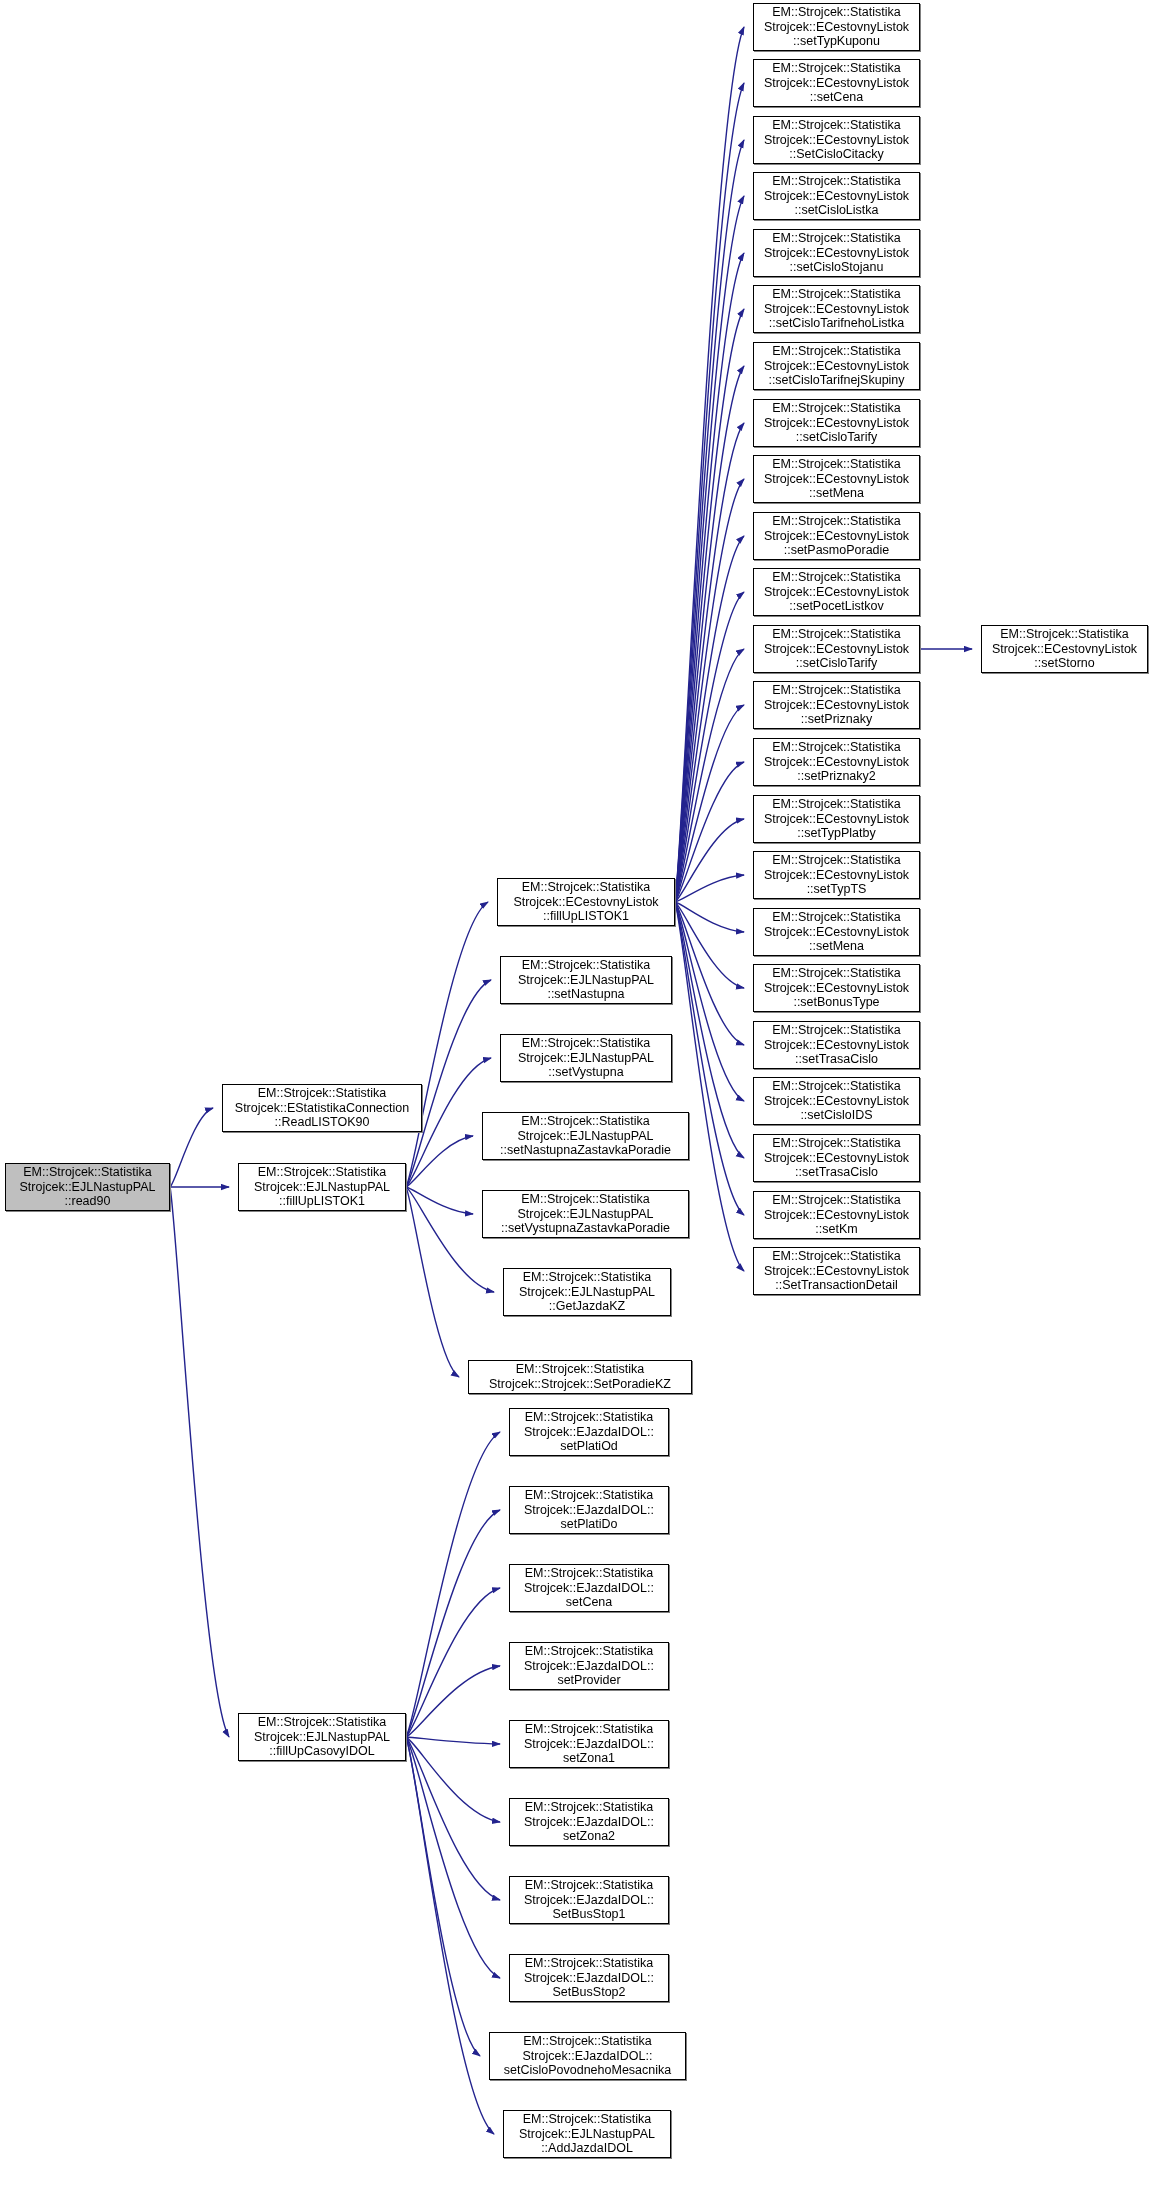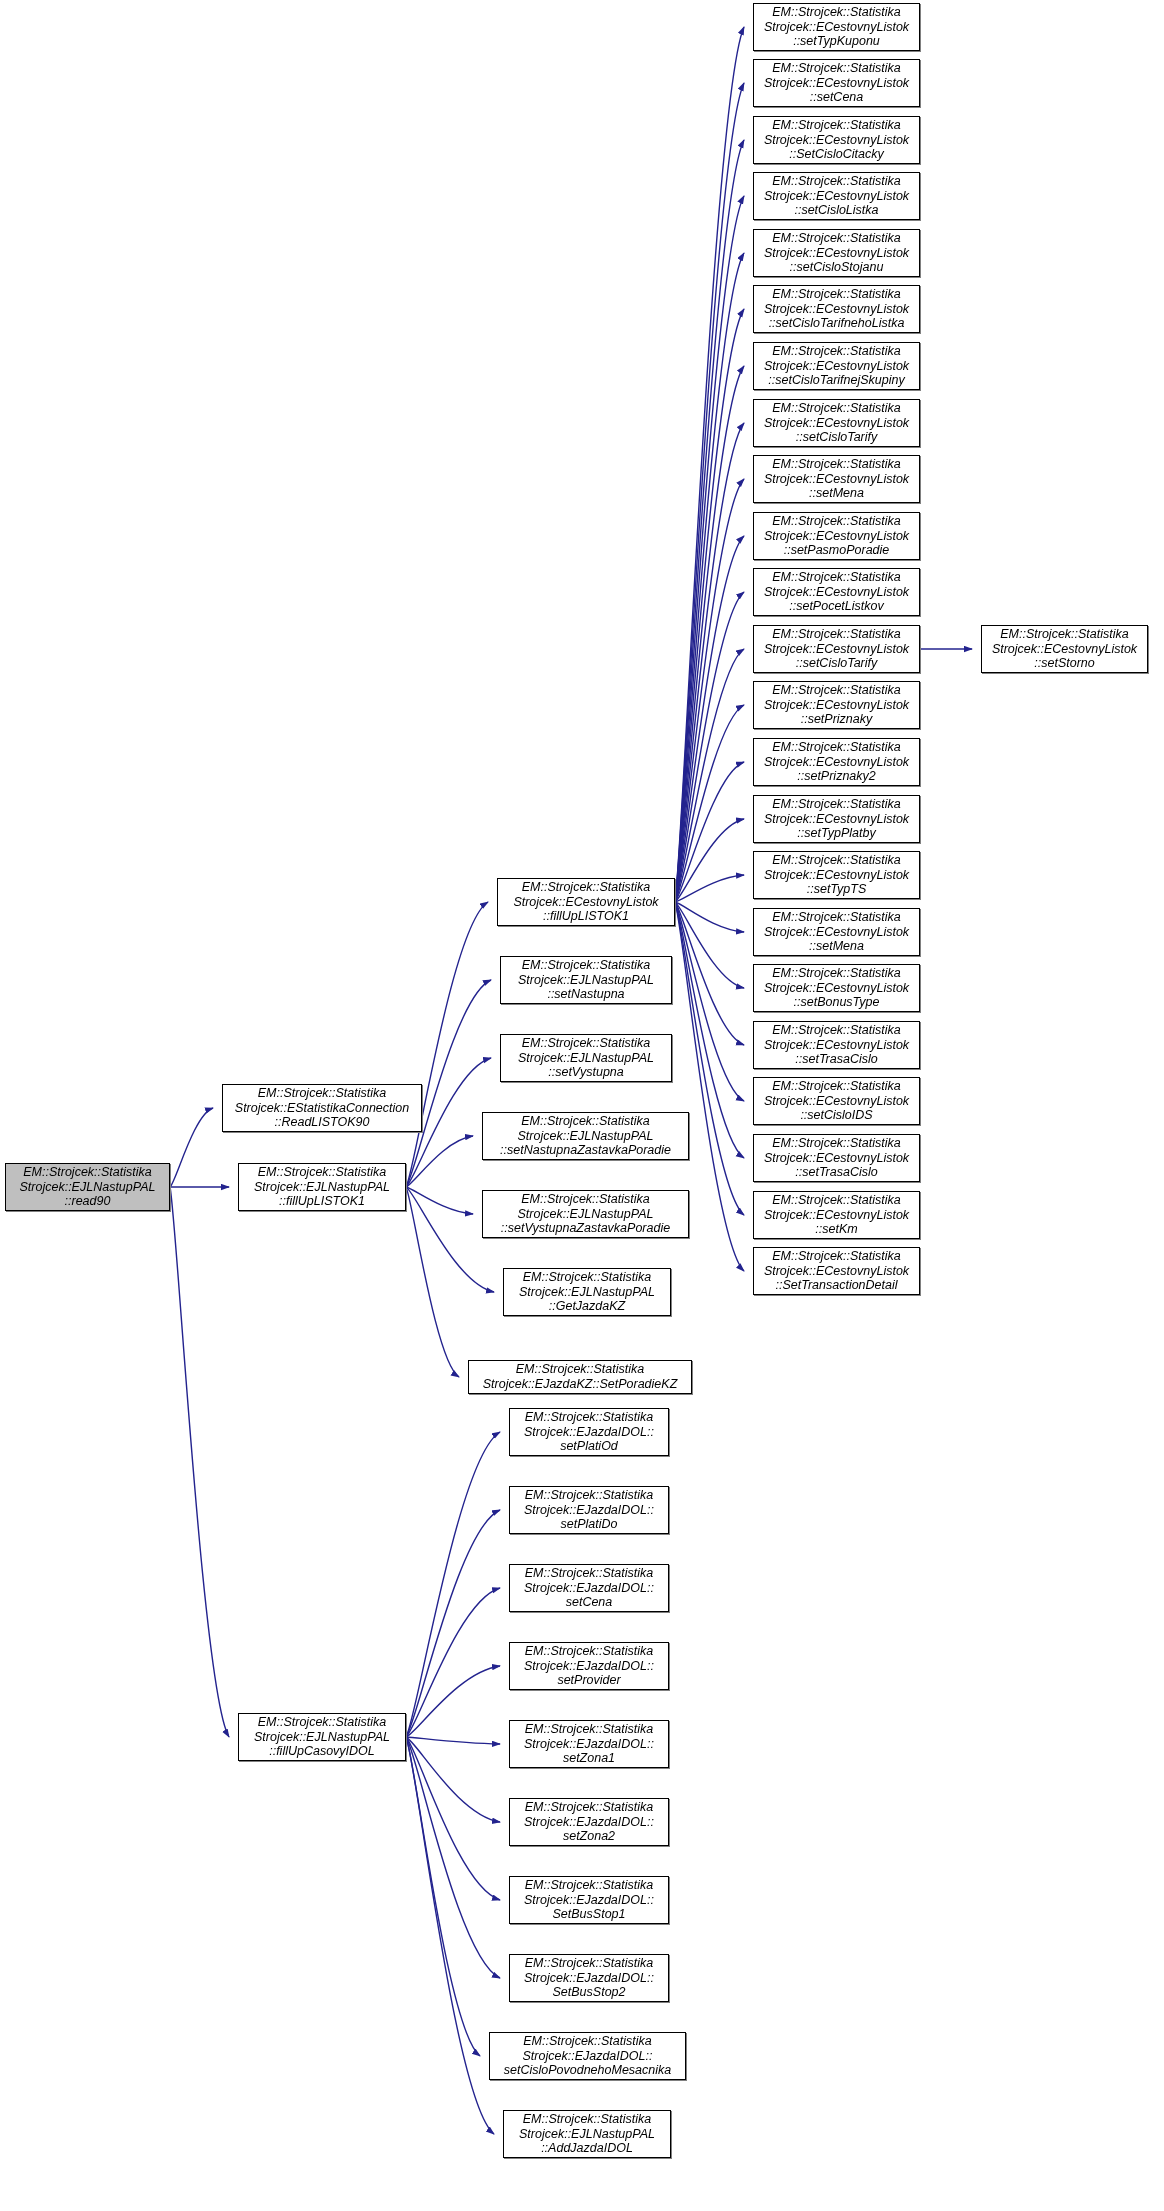--- a/index.html
+++ b/index.html
@@ -29,21 +29,20 @@
     font-size: 12.5px;
     line-height: 14.6px;
     text-align: center;
     display: flex;
     flex-direction: column;
     justify-content: center;
     align-items: center;
     padding: 4px 2px;
     box-shadow: 1px 1px 0 #808080;
     white-space: pre;
-    font-style: italic;
   }
   .node.root {
     background: #bfbfbf;
     border-color: #000000;
   }
   .node .ln { display: block; }
 </style>
 </head>
 <body>
 
@@ -105,21 +104,21 @@
       <div class="node root" style="left: 5px; top: 1163px; width: 165px; height: 48px;"><span class="ln">EM::Strojcek::Statistika</span><span class="ln">Strojcek::EJLNastupPAL</span><span class="ln">::read90</span></div>
       <div class="node" style="left: 222px; top: 1084px; width: 200px; height: 48px;"><span class="ln">EM::Strojcek::Statistika</span><span class="ln">Strojcek::EStatistikaConnection</span><span class="ln">::ReadLISTOK90</span></div>
       <div class="node" style="left: 238px; top: 1163px; width: 168px; height: 48px;"><span class="ln">EM::Strojcek::Statistika</span><span class="ln">Strojcek::EJLNastupPAL</span><span class="ln">::fillUpLISTOK1</span></div>
       <div class="node" style="left: 238px; top: 1713px; width: 168px; height: 48px;"><span class="ln">EM::Strojcek::Statistika</span><span class="ln">Strojcek::EJLNastupPAL</span><span class="ln">::fillUpCasovyIDOL</span></div>
       <div class="node" style="left: 497px; top: 878px; width: 178px; height: 48px;"><span class="ln">EM::Strojcek::Statistika</span><span class="ln">Strojcek::ECestovnyListok</span><span class="ln">::fillUpLISTOK1</span></div>
       <div class="node" style="left: 500px; top: 956px; width: 172px; height: 48px;"><span class="ln">EM::Strojcek::Statistika</span><span class="ln">Strojcek::EJLNastupPAL</span><span class="ln">::setNastupna</span></div>
       <div class="node" style="left: 500px; top: 1034px; width: 172px; height: 48px;"><span class="ln">EM::Strojcek::Statistika</span><span class="ln">Strojcek::EJLNastupPAL</span><span class="ln">::setVystupna</span></div>
       <div class="node" style="left: 482px; top: 1112px; width: 207px; height: 48px;"><span class="ln">EM::Strojcek::Statistika</span><span class="ln">Strojcek::EJLNastupPAL</span><span class="ln">::setNastupnaZastavkaPoradie</span></div>
       <div class="node" style="left: 482px; top: 1190px; width: 207px; height: 48px;"><span class="ln">EM::Strojcek::Statistika</span><span class="ln">Strojcek::EJLNastupPAL</span><span class="ln">::setVystupnaZastavkaPoradie</span></div>
       <div class="node" style="left: 503px; top: 1268px; width: 168px; height: 48px;"><span class="ln">EM::Strojcek::Statistika</span><span class="ln">Strojcek::EJLNastupPAL</span><span class="ln">::GetJazdaKZ</span></div>
-      <div class="node" style="left: 468px; top: 1360px; width: 224px; height: 34px;"><span class="ln">EM::Strojcek::Statistika</span><span class="ln">Strojcek::EJazdaKZ::SetPoradieKZ</span></div>
+      <div class="node" style="left: 468px; top: 1360px; width: 224px; height: 34px;"><span class="ln">EM::Strojcek::Statistika</span><span class="ln">Strojcek::Strojcek::SetPoradieKZ</span></div>
       <div class="node" style="left: 509px; top: 1408px; width: 160px; height: 48px;"><span class="ln">EM::Strojcek::Statistika</span><span class="ln">Strojcek::EJazdaIDOL::</span><span class="ln">setPlatiOd</span></div>
       <div class="node" style="left: 509px; top: 1486px; width: 160px; height: 48px;"><span class="ln">EM::Strojcek::Statistika</span><span class="ln">Strojcek::EJazdaIDOL::</span><span class="ln">setPlatiDo</span></div>
       <div class="node" style="left: 509px; top: 1564px; width: 160px; height: 48px;"><span class="ln">EM::Strojcek::Statistika</span><span class="ln">Strojcek::EJazdaIDOL::</span><span class="ln">setCena</span></div>
       <div class="node" style="left: 509px; top: 1642px; width: 160px; height: 48px;"><span class="ln">EM::Strojcek::Statistika</span><span class="ln">Strojcek::EJazdaIDOL::</span><span class="ln">setProvider</span></div>
       <div class="node" style="left: 509px; top: 1720px; width: 160px; height: 48px;"><span class="ln">EM::Strojcek::Statistika</span><span class="ln">Strojcek::EJazdaIDOL::</span><span class="ln">setZona1</span></div>
       <div class="node" style="left: 509px; top: 1798px; width: 160px; height: 48px;"><span class="ln">EM::Strojcek::Statistika</span><span class="ln">Strojcek::EJazdaIDOL::</span><span class="ln">setZona2</span></div>
       <div class="node" style="left: 509px; top: 1876px; width: 160px; height: 48px;"><span class="ln">EM::Strojcek::Statistika</span><span class="ln">Strojcek::EJazdaIDOL::</span><span class="ln">SetBusStop1</span></div>
       <div class="node" style="left: 509px; top: 1954px; width: 160px; height: 48px;"><span class="ln">EM::Strojcek::Statistika</span><span class="ln">Strojcek::EJazdaIDOL::</span><span class="ln">SetBusStop2</span></div>
       <div class="node" style="left: 489px; top: 2032px; width: 197px; height: 48px;"><span class="ln">EM::Strojcek::Statistika</span><span class="ln">Strojcek::EJazdaIDOL::</span><span class="ln">setCisloPovodnehoMesacnika</span></div>
       <div class="node" style="left: 503px; top: 2110px; width: 168px; height: 48px;"><span class="ln">EM::Strojcek::Statistika</span><span class="ln">Strojcek::EJLNastupPAL</span><span class="ln">::AddJazdaIDOL</span></div>

